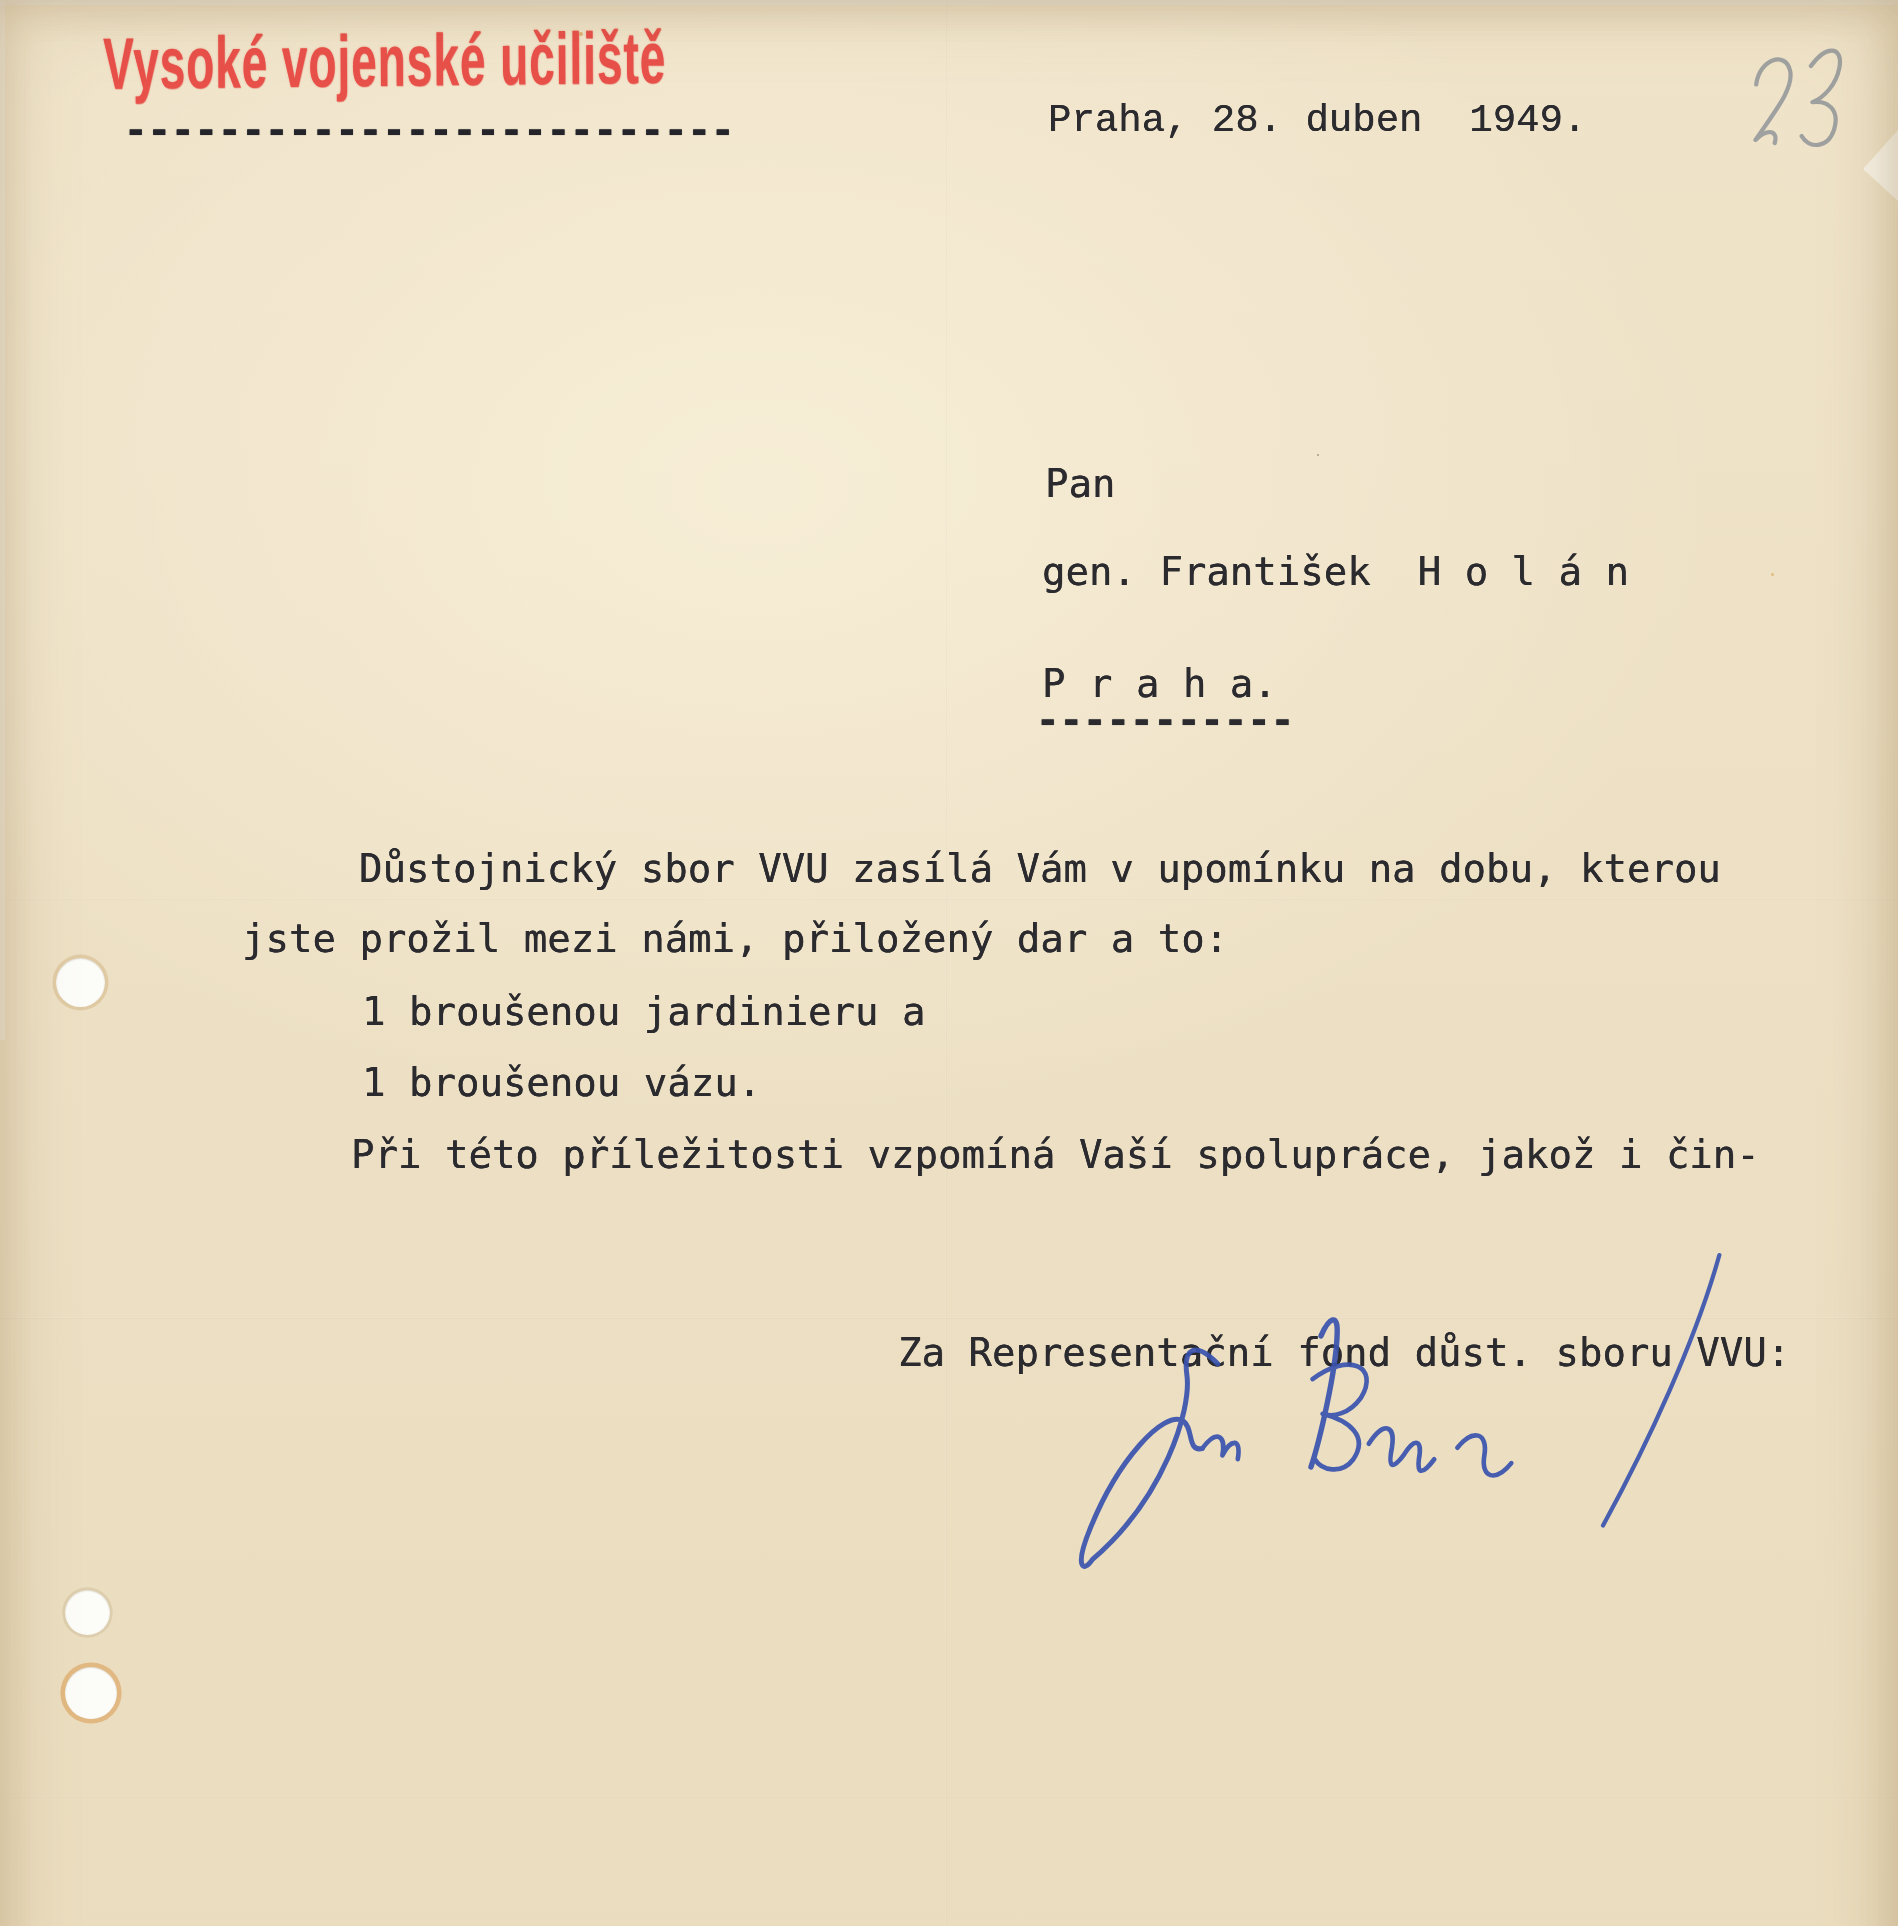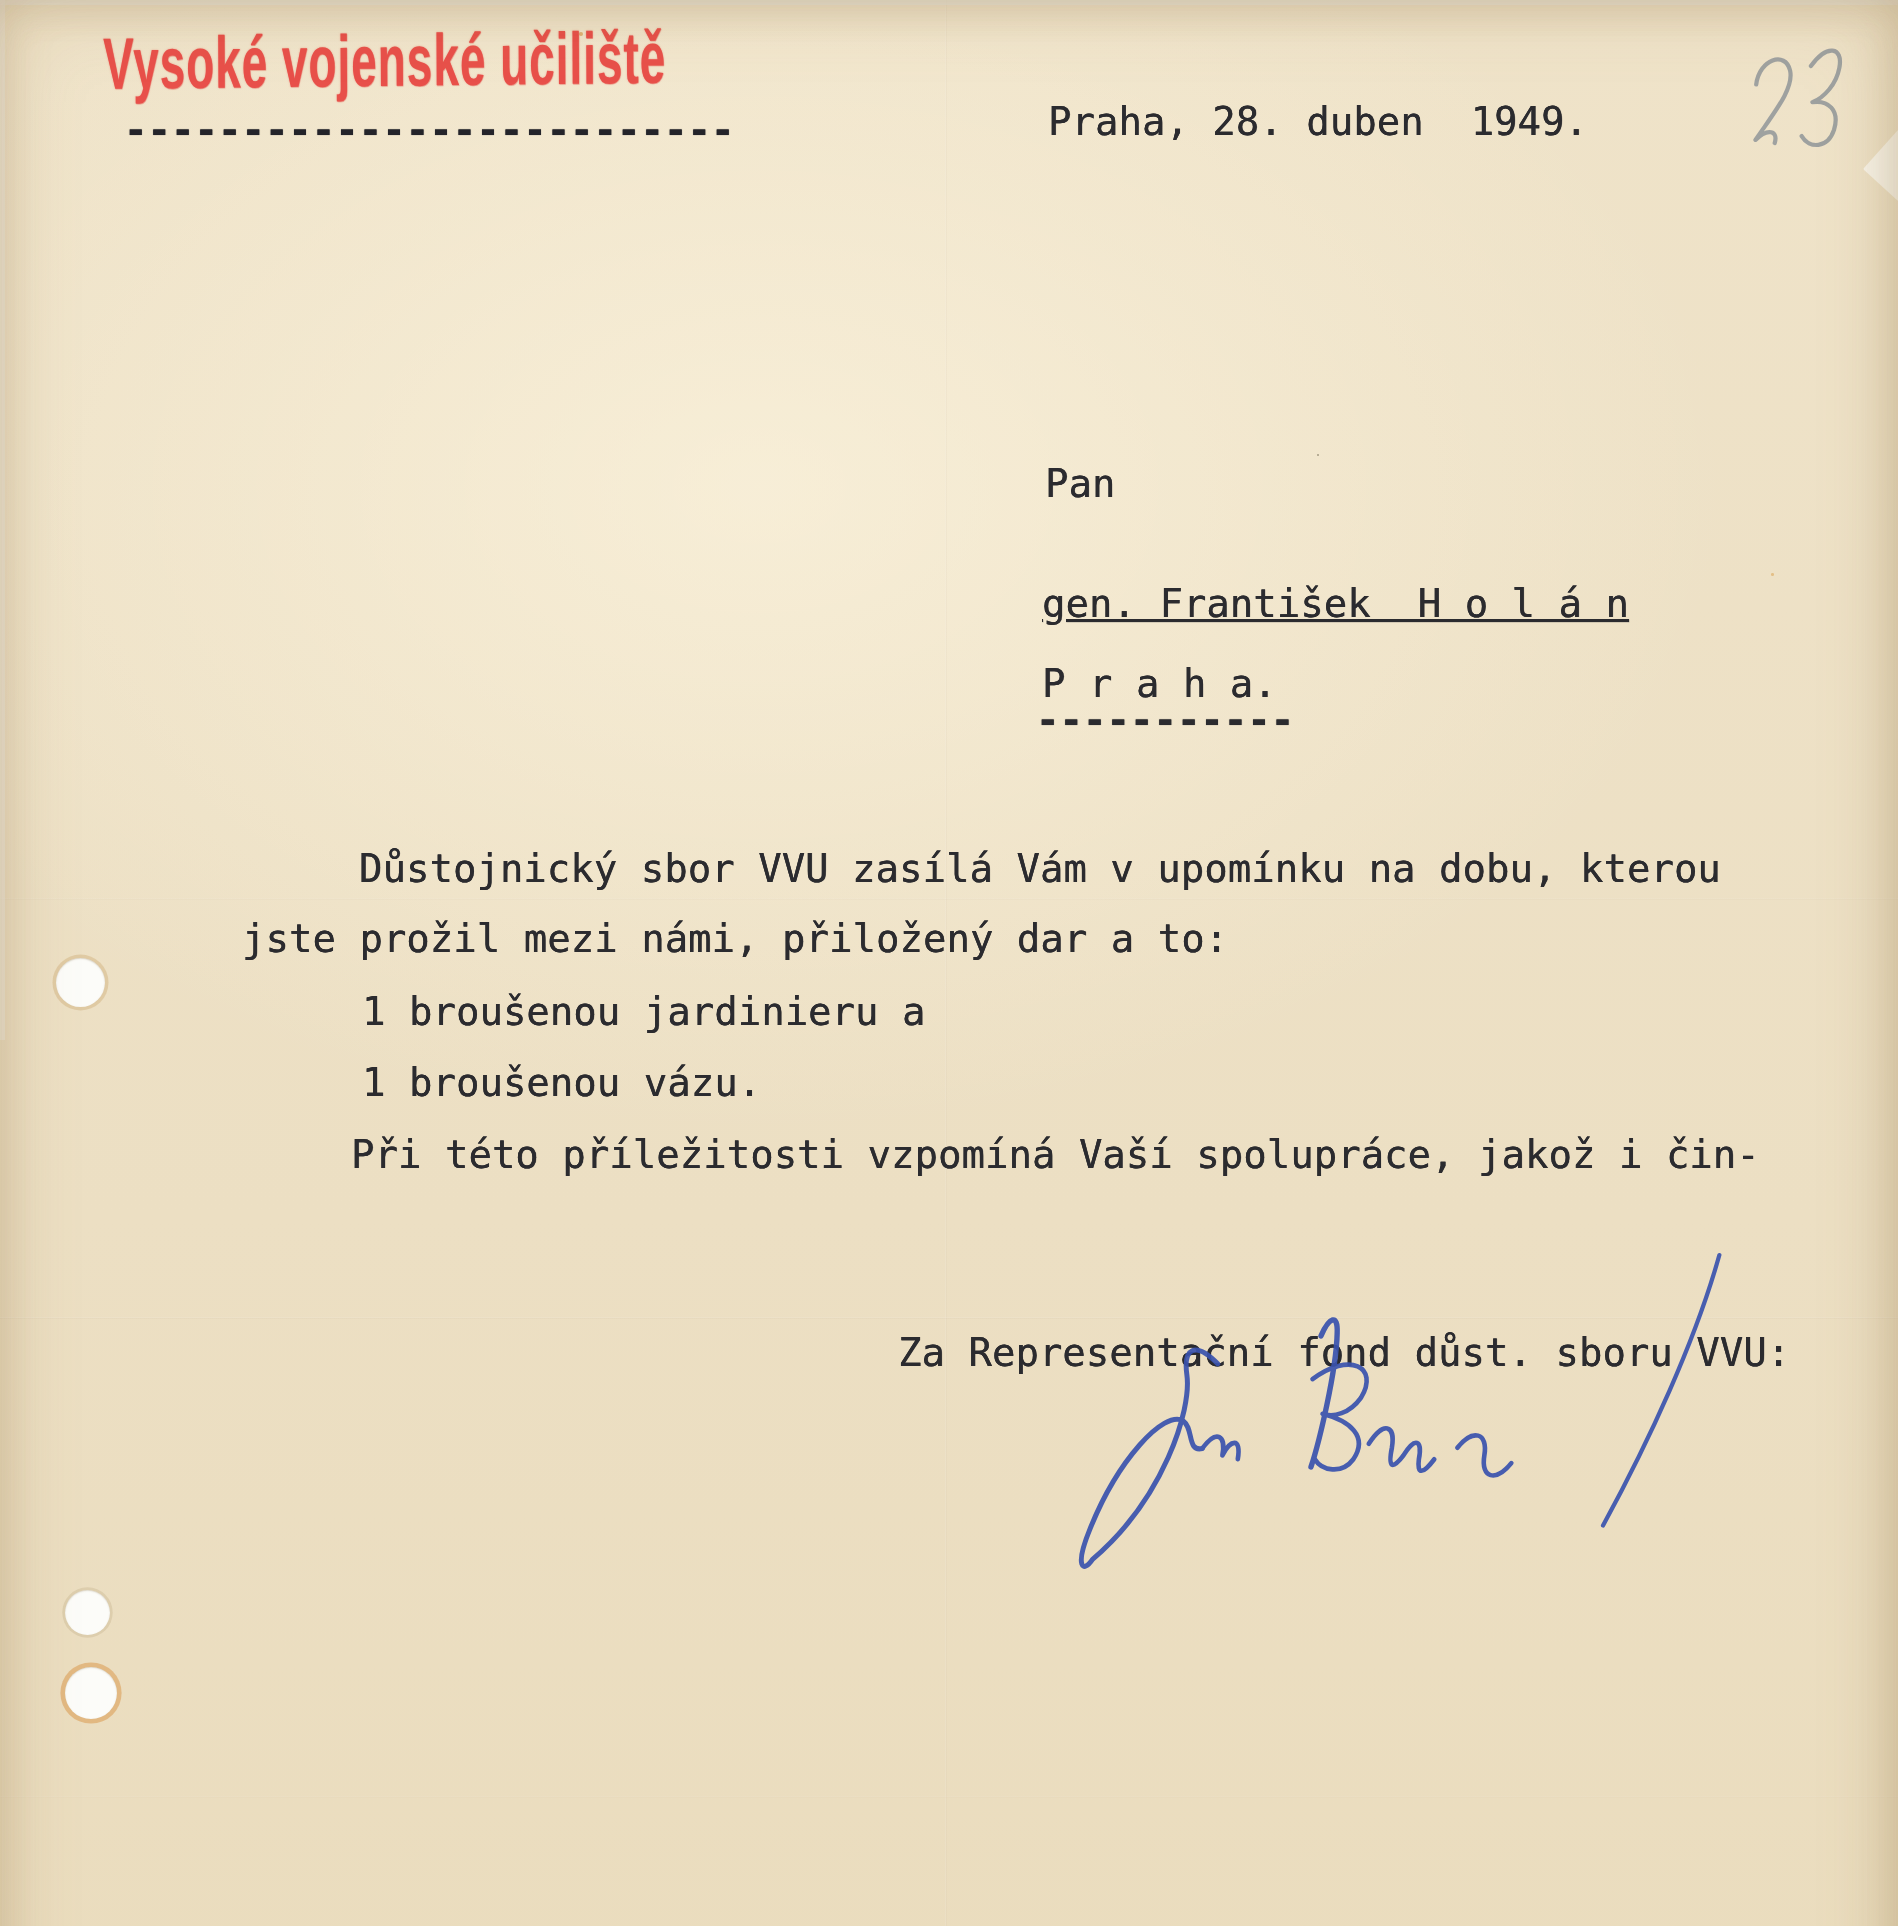--- a/index.html
+++ b/index.html
@@ -81,31 +81,31 @@
   <div class="hole" style="left:65px;top:1667px;width:52px;height:52px;box-shadow:0 0 0 4.6px rgba(214,140,55,0.45), inset 0 0.8px 1.5px rgba(120,100,60,0.25);"></div>
 
   <div class="speck" style="left:579px;top:32px;width:3.9px;height:3.9px;background:rgba(210,140,45,0.55);"></div>
 
   <div class="speck" style="left:1317px;top:454px;width:2.3px;height:2.3px;background:rgba(90,80,60,0.5);"></div>
   <div class="speck" style="left:1771px;top:573px;width:2.7px;height:2.7px;background:rgba(215,150,60,0.45);"></div>
 
   <div class="letterhead" style="color:#e8504a;">Vysoké vojenské učiliště</div>
   <div class="typed dashes" style="left:124px;top:111px;color:#24242a;">--------------------------</div>
 
-  <div class="typed" style="left: 1048px; top: 102px; color: rgb(43, 43, 47);">Praha, 28. duben  1949.</div>
+  <div class="typed" style="left: 1048px; top: 102px; color: rgb(43, 43, 47); font-family: Liberation Mono, monospace;">Praha, 28. duben  1949.</div>
 
   <svg style="position:absolute;left:1710px;top:35px;" width="181" height="139" viewBox="0 0 470 360">
     <g fill="none" stroke="#8b9196" stroke-width="11" stroke-linecap="round" stroke-linejoin="round" opacity="0.8">
       <path d="M 120 128 C 128 62, 196 40, 208 92 C 218 138, 170 196, 118 272 C 150 240, 178 248, 168 280"></path>
       <path d="M 262 80 C 304 22, 346 30, 336 84 C 328 128, 296 162, 266 174 C 306 168, 338 194, 322 246 C 306 294, 258 296, 238 262"></path>
     </g>
   </svg>
 
   <div class="typed" style="left: 1045px; top: 464px; color: rgb(43, 43, 47);">Pan</div>
-  <div class="typed" style="left: 1042px; top: 584px; color: rgb(43, 43, 47); text-decoration: underline;">gen. František  H o l á n</div>
+  <div class="typed" style="left: 1042px; top: 552px; color: rgb(43, 43, 47);">gen. František  H o l á n</div>
   <div class="typed" style="left: 1042px; top: 664px; color: rgb(43, 43, 47);">P r a h a.</div>
   <div class="typed dashes" style="left: 1036px; top: 701px; color: rgb(43, 43, 47);">-----------</div>
 
   <div class="typed" style="left: 359px; top: 849px; color: rgb(43, 43, 47);">Důstojnický sbor VVU zasílá Vám v upomínku na dobu, kterou</div>
   <div class="typed" style="left: 242px; top: 919px; color: rgb(43, 43, 47);">jste prožil mezi námi, přiložený dar a to:</div>
   <div class="typed" style="left: 362px; top: 992px; color: rgb(43, 43, 47);">1 broušenou jardinieru a</div>
   <div class="typed" style="left: 362px; top: 1063px; color: rgb(43, 43, 47);">1 broušenou vázu.</div>
   <div class="typed" style="left: 351px; top: 1135px; color: rgb(43, 43, 47); text-align: right;">Při této příležitosti vzpomíná Vaší spolupráce, jakož i čin-</div>
 
   <div class="typed" style="left: 898px; top: 1333px; color: rgb(43, 43, 47);">Za Representační fond důst. sboru VVU:</div>

